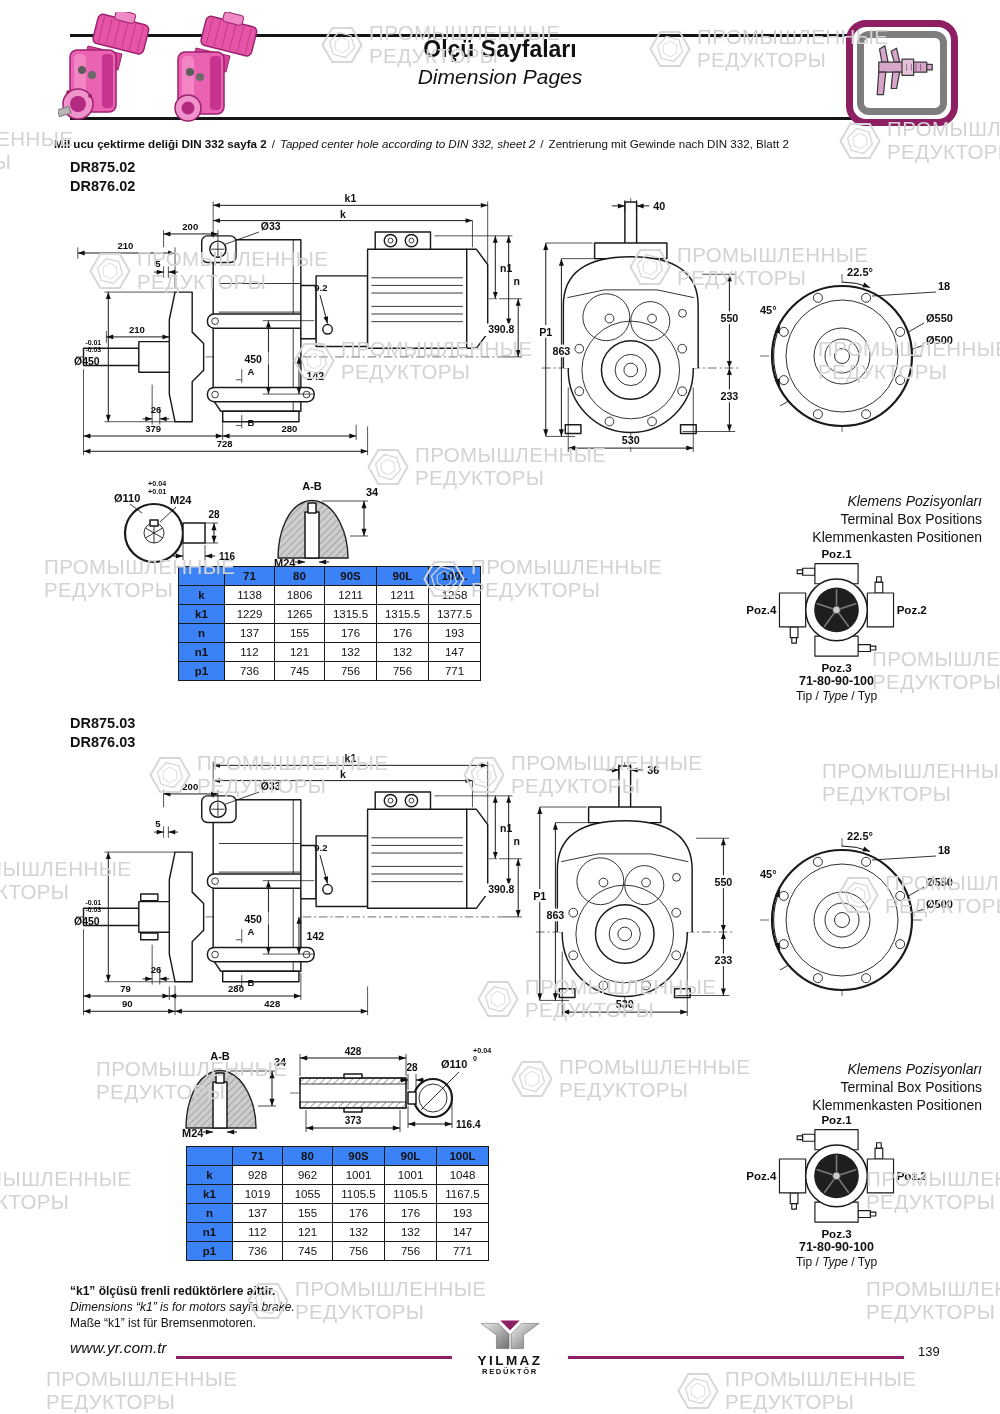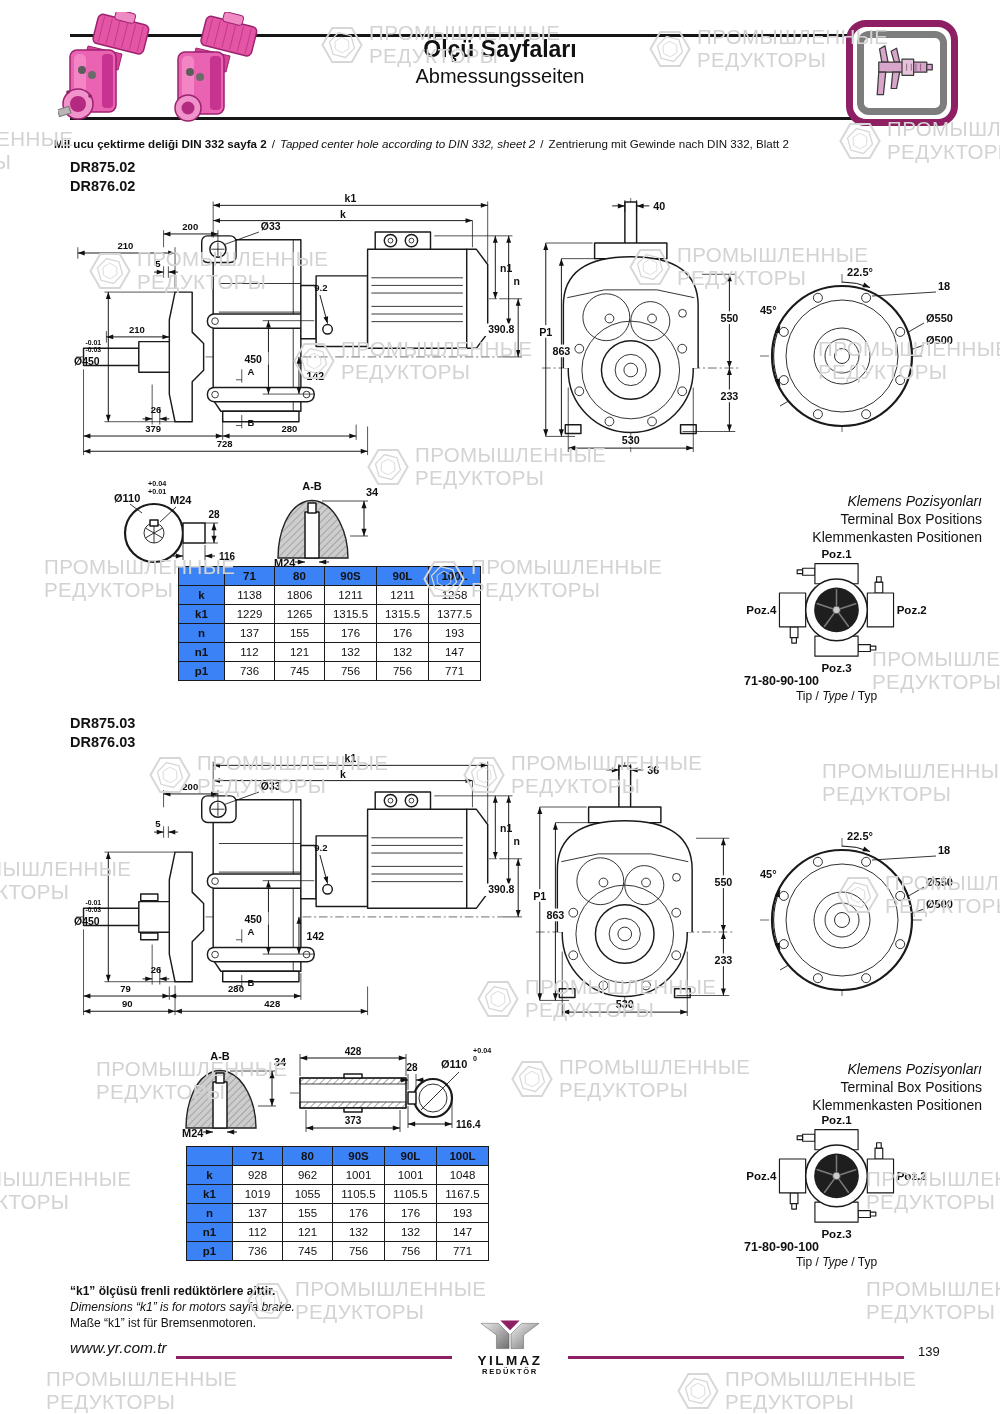--- a/index.html
+++ b/index.html
@@ -40,21 +40,21 @@
   .dim{stroke:#111;stroke-width:1;fill:none;marker-start:url(#arw);marker-end:url(#arw)}
   .dimE{stroke:#111;stroke-width:1;fill:none;marker-end:url(#arw)}
   .ext{stroke:#111;stroke-width:0.75;fill:none}
   .ldr{stroke:#111;stroke-width:0.85;fill:none}
   .wbg{fill:#fff}
   table.dims{border-collapse:collapse;background:#fff;z-index:2;position:absolute}
   table.dims td{border:1.4px solid #1a1a1a;text-align:center;font-size:11.5px;height:18px;background:#fff;padding:0 3px}
   table.dims td.hd{background:#3b82f6;font-weight:bold}
   .term-title{position:absolute;text-align:right;font-size:14px;line-height:1.3;z-index:2}
   .term-title .i{font-style:italic}
-  .term-sizes{position:absolute;font-weight:bold;font-size:12.5px;z-index:2}
+  .term-sizes{position:absolute;text-align:center;font-weight:bold;font-size:12.5px;z-index:2}
   .term-tip{position:absolute;text-align:center;font-size:12px;z-index:2}
   .term-tip .b{font-weight:normal}
   .term-tip .i{font-style:italic}
   .wm{position:absolute;display:flex;gap:5px;color:#d3d3d3;font-size:20.5px;line-height:1.1;
       letter-spacing:.4px;white-space:nowrap;z-index:6;pointer-events:none;font-weight:400}
   .wm svg{width:44px;height:44px;flex:none;margin-top:1px}
   .wm .tx{display:flex;flex-direction:column}
 </style>
 </head>
 <body>
@@ -125,21 +125,21 @@
     <rect x="44" y="42" width="11" height="54" rx="4" fill="#c73390"></rect>
     <circle cx="24" cy="58" r="4" fill="#5c5c5c"></circle>
       <circle cx="34" cy="63" r="4" fill="#6b6b6b"></circle>
     <circle cx="22" cy="94" r="13" fill="#f193cb" stroke="#9c2270" stroke-width="1.5"></circle>
     <circle cx="22" cy="94" r="6.5" fill="#b32a80"></circle>
   </g>
 </svg>
 
 <div class="header-title">
   <div class="title-tr">Ölçü Sayfaları</div>
-  <div class="title-de">Abmessungsseiten</div>
+  <div class="title-en">Dimension Pages</div>
 </div>
 
 <div class="icon-box">
   <div class="inner">
     <svg width="66" height="62" viewBox="0 0 80 80">
       <g stroke="#3a3a3a" stroke-width="1.6" fill="#d8a6ca" stroke-linejoin="round">
         <path d="M14,26 L11,9 L18,5 L22,26 Z"></path>
         <path d="M30,26 L26,12 L33,8 L37,26 Z"></path>
         <rect x="10" y="26" width="62" height="13"></rect>
         <path d="M10,39 L8,68 L16,68 L19,39 Z"></path>

